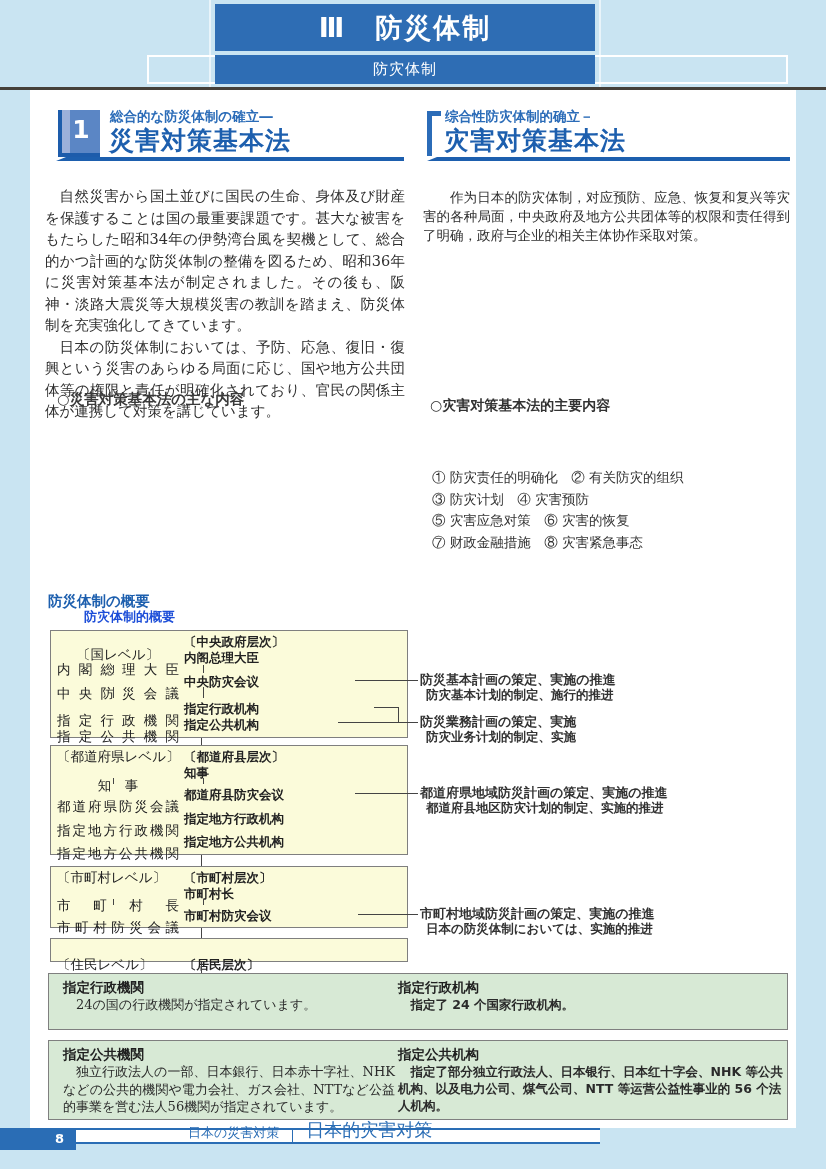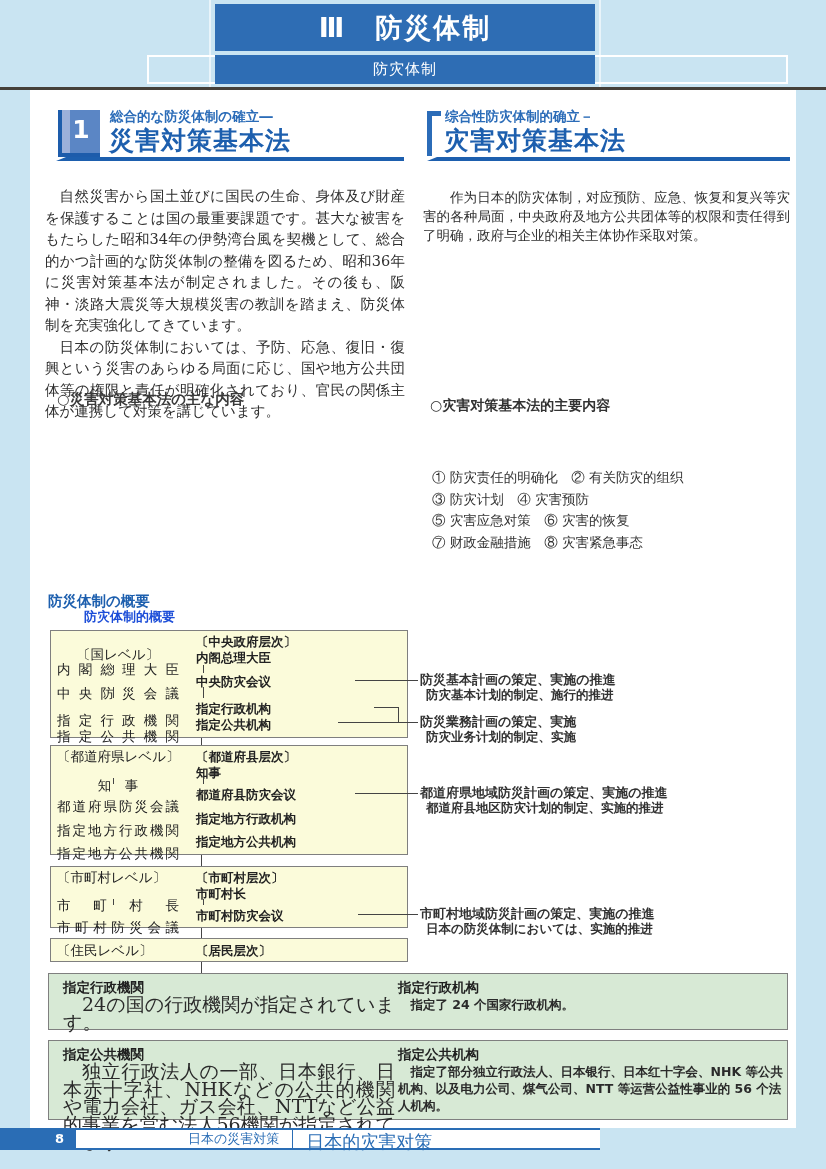--- a/index.html
+++ b/index.html
@@ -46,51 +46,51 @@
   .cn-list{left:432px;top:419px;width:358px;font-size:13.5px;color:#333;margin-top:48px;}
   .cn-list .row{height:21.5px;line-height:21.5px;}
 
   
   .dg-title-jp{left:48px;top:594px;font-size:14.5px;font-weight:bold;color:#1d5fae;line-height:15px;}
   .dg-title-cn{left:56px;top:610px;font-size:13px;font-weight:bold;color:#1d4ed8;line-height:14px;margin-left:28px;}
   .ybox{background:#fbfbda;border:1px solid #7f7f7f;box-sizing:border-box;padding:2px 0 0 6px;}
   .b1{left:50px;top:630px;width:358px;height:108px;}
   .b2{left:50px;top:745px;width:358px;height:110px;}
   .b3{left:50px;top:866px;width:358px;height:62px;}
-  .b4{left:50px;top:938px;width:358px;height:24px;padding-top:3px;}
+  .b4{left:50px;top:938px;width:358px;height:24px;padding-top:17px;}
   .drow{height:16px;line-height:16px;white-space:nowrap;}
   .sp8{height:8px;} .sp11{height:11px;} .sp6{height:6px;} .sp7{height:7px;}
   .jcol{display:inline-block;width:122px;font-family:"DejaVu Serif","Liberation Serif",serif;
         font-size:13.5px;color:#222;vertical-align:top;}
   .j{text-align:justify;text-align-last:justify;margin-top:12px;}
   .c{text-align:center;margin-top:13px;}
-  .ccol{margin-left:12px;font-size:12.5px;font-weight:bold;color:#222;}
+  .ccol{margin-left:0;font-size:12.5px;font-weight:bold;color:#222;}
   .tick{position:absolute;width:1px;background:#444;}
   .hline{position:absolute;height:1px;background:#444;}
   .vline{position:absolute;width:1px;background:#444;}
   .ann{position:absolute;left:420px;color:#333;white-space:nowrap;}
   .aj{font-size:13px;font-weight:bold;line-height:15px;}
   .ac{font-size:12.5px;font-weight:bold;line-height:15px;padding-left:6px;}
 
   
   .gbox{background:#d7e9d5;border:1px solid #7f7f7f;box-sizing:border-box;}
   .g1{left:48px;top:973px;width:740px;height:57px;}
   .g2{left:48px;top:1040px;width:740px;height:80px;}
   .gcol{position:absolute;top:5px;}
   .gl{left:14px;width:332px;} .gr{left:349px;width:386px;}
   .gtitle{font-size:13.5px;font-weight:bold;color:#1f1f1f;line-height:17px;}
-  .gbody-jp{font-size:19px;line-height:17.5px;color:#2a2a2a;text-indent:1em;text-align:justify;}
+  .gbody-jp{font-size:13px;line-height:17.5px;color:#2a2a2a;text-indent:1em;text-align:justify;}
   .gbody-cn{font-size:12.5px;font-weight:bold;line-height:17px;color:#2a2a2a;text-indent:1em;}
 
   
   .f-pagebox{left:0;top:1128px;width:76px;height:22px;background:#2a6db5;color:#fff;
              font-size:13px;font-weight:bold;text-align:right;line-height:22px;padding-right:12px;box-sizing:border-box;}
-  .f-strip{left:76px;top:1128px;width:524px;height:22px;background:#fff;
+  .f-strip{left:76px;top:1128px;width:524px;height:16px;background:#fff;
            border-top:2px solid #2a6db5;border-bottom:2px solid #2a6db5;box-sizing:border-box;
-           display:flex;align-items:flex-start;}
+           display:flex;align-items:flex-end;}
   .f-strip .fjp{margin-left:112px;color:#2a6db5;font-size:13px;}
   .fdiv{width:1px;height:100%;background:#2a6db5;margin:0 13px;}
   .f-strip .fcn{color:#2a6db5;font-size:18px;}
 </style>
 </head>
 <body>
 
 <div class="page">
 
   <div class="abs sheet"></div>

